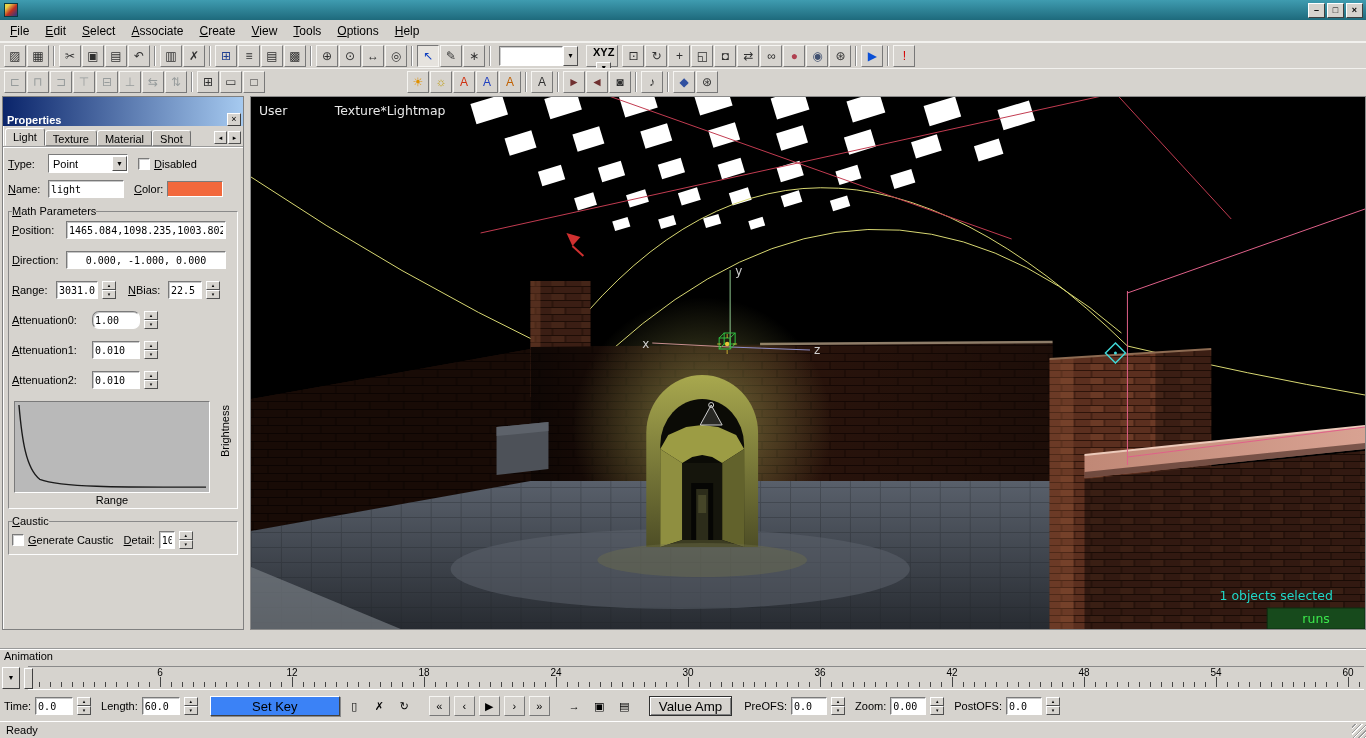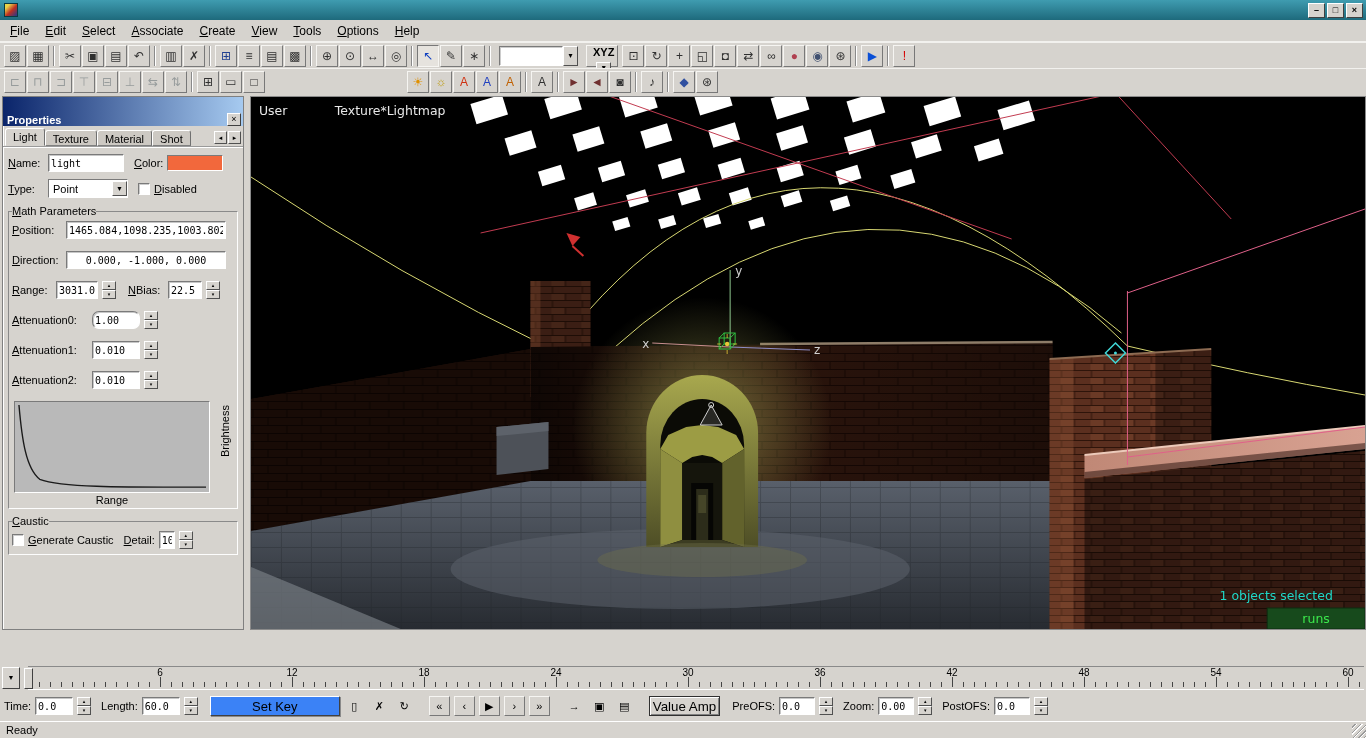--- a/index.html
+++ b/index.html
@@ -74,21 +74,21 @@
   .ruler { position:relative; flex:1; height:24px; margin-left:8px; border-top:1px solid #8a8a8a; border-bottom:1px solid #fff; background:#d6d3ce; }
   .ruler-num { position:absolute; top:0; transform:translateX(-50%); font-size:10px; }
   .ticks-minor { position:absolute; left:0; right:0; bottom:2px; height:5px; background:repeating-linear-gradient(to right,#444 0 1px,transparent 1px 11px); }
   .ticks-major { position:absolute; left:0; right:0; bottom:2px; height:10px; background:repeating-linear-gradient(to right,#444 0 1px,transparent 1px 132px); }
   .scrubber { position:absolute; left:-4px; top:1px; width:9px; height:21px; background:#d6d3ce; border:1px solid; border-color:#fff #404040 #404040 #fff; z-index:2; }
   .anim-controls { height:30px; display:flex; align-items:center; gap:4px; padding:2px 4px; }
   .anim-controls label { white-space:nowrap; }
   .abtn { width:21px; height:20px; display:inline-flex; align-items:center; justify-content:center; font-size:11px; background:#d6d3ce; border:1px solid; border-color:#f6f5f2 #787878 #787878 #f6f5f2; }
   .btn { background:#3b82f6; border:1px solid; border-color:#fff #404040 #404040 #fff; box-shadow:1px 1px 0 #8a8a8a; font-size:13px; font-family:Liberation Sans, sans-serif; }
   .setkey { width:130px; height:20px; margin-left:8px; }
-  .valueamp { height:20px; padding:0 3px; margin-left:10px; border:1px solid #303030; box-shadow:inset 1px 1px 0 #fff, inset -1px -1px 0 #808080; background:#d6d3ce; font-family:inherit; }
+  .valueamp { height:20px; padding:0 9px; margin-left:10px; border:1px solid #303030; box-shadow:inset 1px 1px 0 #fff, inset -1px -1px 0 #808080; background:#d6d3ce; font-family:inherit; }
 
   
   .statusbar { flex:0 0 17px; border-top:1px solid #fff; display:flex; align-items:center; padding-left:6px; position:relative; }
   .grip { position:absolute; right:0; bottom:0; width:14px; height:14px; background:repeating-linear-gradient(135deg,transparent 0 2px,#9a9a9a 2px 3px,#fff 3px 4px); }
 </style>
 </head>
 <body>
 
 <div id="app">
 
@@ -207,33 +207,33 @@
           <span class="ptab">Texture</span>
           <span class="ptab">Material</span>
           <span class="ptab">Shot</span>
         <span class="tab-scroll">
           <button>◂</button>
           <button>▸</button>
         </span>
       </div>
       <div class="props-body">
         <div class="prow">
-          <label style="width:36px">Name:</label>
-          <input class="field" style="width: 76px;" value="light">
-          <label style="margin-left:6px">Color:</label>
-          <span class="swatch" style="background: rgb(242, 104, 60);"></span>
-        </div>
-        <div class="prow">
           <label style="width:36px">Type:</label>
           <span class="dropdown">
               <span>Point</span>
               <span class="dd-btn">▼</span>
             </span>
           <span class="check" style="margin-left:6px"></span>
           <label>Disabled</label>
+        </div>
+        <div class="prow">
+          <label style="width:36px">Name:</label>
+          <input class="field" style="width: 76px;" value="light">
+          <label style="margin-left:6px">Color:</label>
+          <span class="swatch" style="background: rgb(242, 104, 60);"></span>
         </div>
 
         <fieldset class="group">
           <legend>Math Parameters</legend>
           <div class="prow mrow">
             <label style="width:50px">Position:</label>
             <input class="field" style="width: 160px;" value="1465.084,1098.235,1003.802">
           </div>
           <div class="prow mrow">
             <label style="width:50px">Direction:</label>
@@ -469,20 +469,23 @@
         <text x="1027" y="503" font-size="12.5" fill="#20d8c8" text-anchor="middle">1 objects selected</text>
         <g>
           <rect x="1018" y="511" width="98" height="21" fill="#174a1c" stroke="#0c2c10"></rect>
           <text x="1067" y="526" font-size="12.5" fill="#3ce84c" text-anchor="middle">runs</text>
         </g>
       </svg>
     </div>
   </div>
 
   <div class="anim">
+    <div class="anim-header">
+      <span>Animation</span>
+    </div>
     <div class="anim-timeline">
       <button class="anim-dd">▼</button>
       <div class="ruler">
         <div class="scrubber"></div>
         <div class="ticks-minor"></div>
         <div class="ticks-major"></div>
         <span class="ruler-num" style="left: 132px;">6</span>
           <span class="ruler-num" style="left: 264px;">12</span>
           <span class="ruler-num" style="left: 396px;">18</span>
           <span class="ruler-num" style="left: 528px;">24</span>

